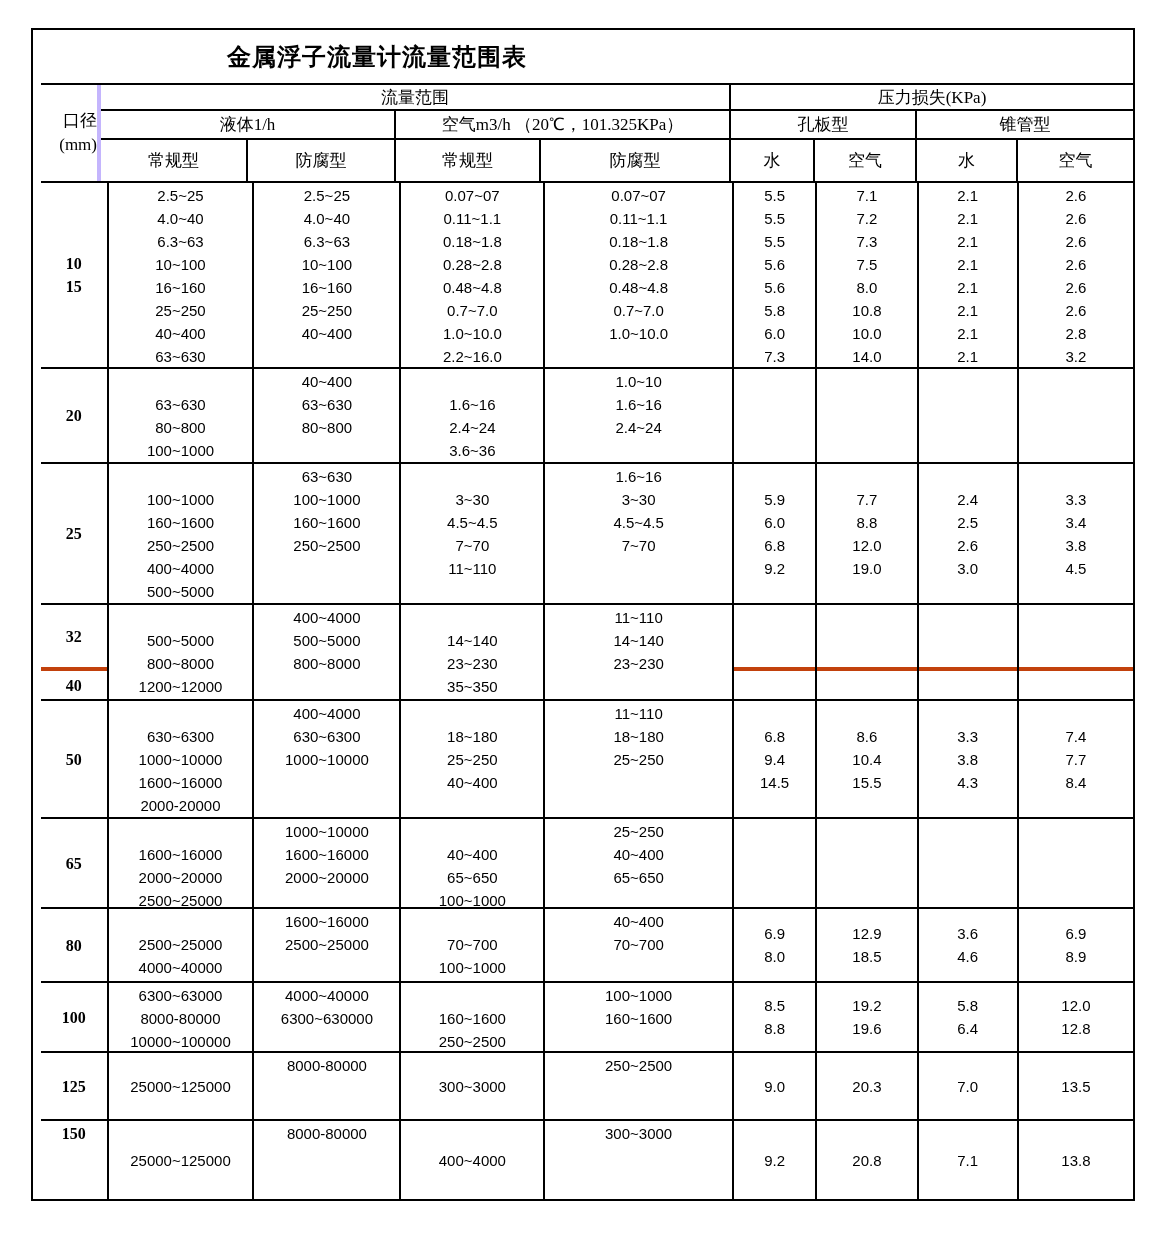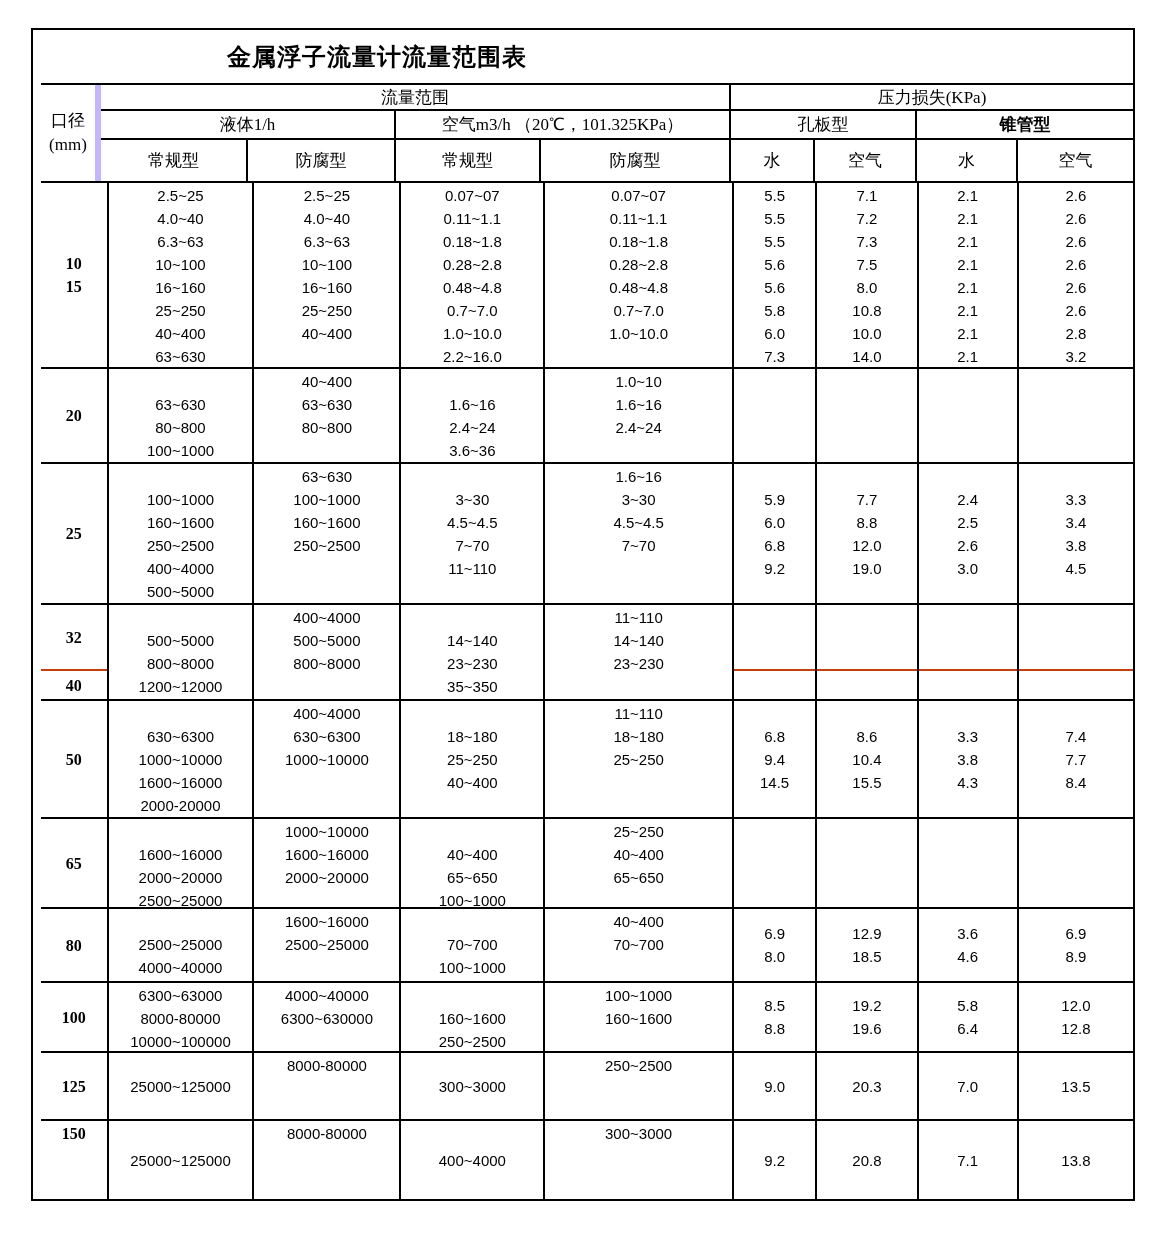--- a/index.html
+++ b/index.html
@@ -8,51 +8,51 @@
         font-family:"Liberation Sans", sans-serif;color:#000;}
   .table{position:absolute;left:31px;top:28px;width:1104px;border:2px solid #000;background:#fff;padding-left:8px;}
 
   
   .title-row{height:55px;border-bottom:2px solid #000;display:flex;align-items:center;
              padding-left:186px;font-family:"Liberation Serif", serif;
              font-size:24px;font-weight:bold;letter-spacing:1px;}
 
   
   .header{display:flex;border-bottom:2px solid #000;}
-  .dn-head{width:68px;border-right:6px solid #c4b5fd;display:flex;flex-direction:column;
-           justify-content:center;align-items:center;
+  .dn-head{width:68px;border-right:4px solid #c4b5fd;display:flex;flex-direction:column;
+           justify-content:center;align-items:flex-end;
            font-family:"Liberation Serif", serif;font-size:17px;}
   .dn-head .ln{height:24px;line-height:24px;}
   .head-right{flex:1;display:flex;flex-direction:column;justify-content:center;}
   .hrow{display:flex;border-bottom:2px solid #000;}
   .hrow.r1{height:26px;}
   .hrow.r2{height:29px;}
   .hrow.r3{height:41px;border-bottom:none;border-radius:12px;}
   .hcell{border-right:2px solid #000;display:flex;align-items:center;justify-content:center;
          font-family:"Liberation Serif", serif;font-size:17px;overflow:hidden;}
   .hrow .hcell:last-child{border-right:none;}
 
   
   .c0{width:68px;font-weight:bold;} .c1{width:147px;} .c2{width:148px;} .c3{width:145px;} .c4{width:190px;}
   .c5{width:84px;} .c6{width:102px;} .c7{width:101px;} .c8{width:115px;}
   .g-flow{width:630px;} .g-press{width:402px;}
-  .g-liquid{width:295px;} .g-air{width:335px;} .g-orifice{width:186px;} .g-cone{width:216px;font-weight:bold;}
+  .g-liquid{width:295px;} .g-air{width:335px;} .g-orifice{width:186px;} .g-cone{width:216px;}
 
   
   .row{display:flex;border-bottom:2px solid #000;}
   #tbody .row:last-child{border-bottom:none;}
   .cell{border-right:2px solid #000;overflow:hidden;padding-top:1px;}
   .row .cell:last-child{border-right:none;}
   .cell .ln{height:23px;line-height:23px;text-align:center;font-size:15px;}
   .vcenter{display:flex;flex-direction:column;justify-content:center;padding-top:0;}
   .dnc{font-family:"Liberation Serif", serif;}
   .dnc .ln{font-size:16px;}
   .split{display:flex;flex-direction:column;padding-top:0;}
   .sub{display:flex;align-items:center;justify-content:center;}
-  .subtop{border-bottom:2px solid #c2410c;}
+  .subtop{border-bottom:4px solid #c2410c;}
   .sub .ln{height:23px;line-height:23px;font-size:16px;}
 </style>
 </head>
 <body>
 
 <div class="page">
   <div class="table">
 
     <div class="title-row">金属浮子流量计流量范围表</div>
 

